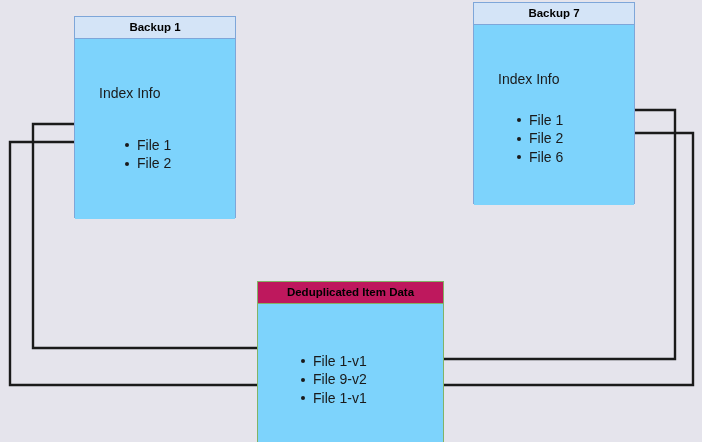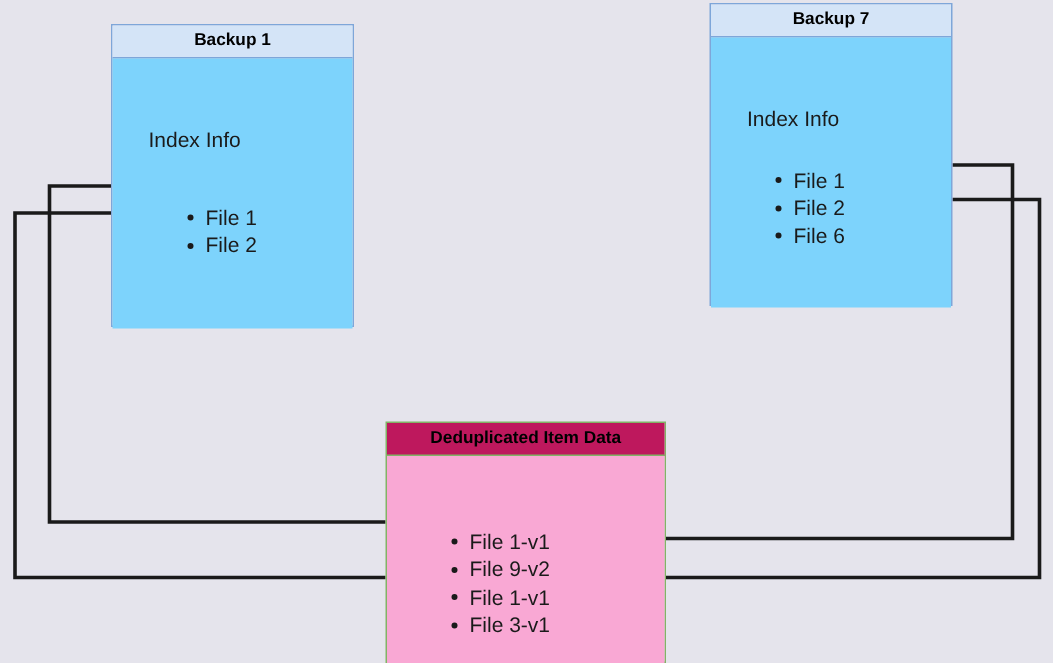--- a/index.html
+++ b/index.html
@@ -59,21 +59,21 @@
 
   
   .box.green {
     border: 1.6px solid #82b366;
   }
   .box.green .box-header {
     background: #be185d;
     border-bottom: 1.6px solid #82b366;
   }
   .box.green .box-body {
-    background: #f9a8d4;
+    background: #7dd3fc;
   }
 
   .index-label {
     position: absolute;
     font-size: 14px;
     color: #1a1a1a;
     white-space: nowrap;
   }
 
   ul.file-list {
@@ -177,18 +177,15 @@
     <ul class="file-list" id="dedup-files">
       <li>
         <span>File 1-v1</span>
       </li>
       <li>
         <span>File 9-v2</span>
       </li>
       <li>
         <span>File 1-v1</span>
       </li>
-      <li>
-        <span>File 3-v1</span>
-      </li>
     </ul>
   </div>
 </div>
 
 </body></html>

